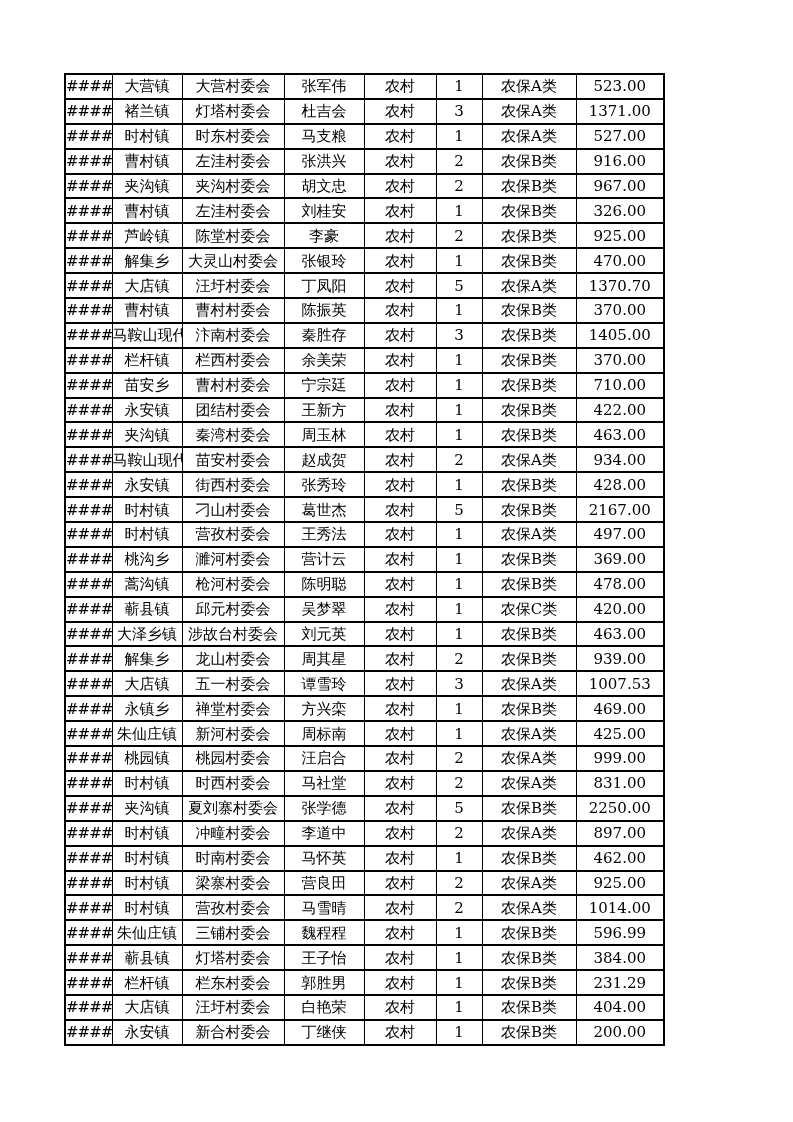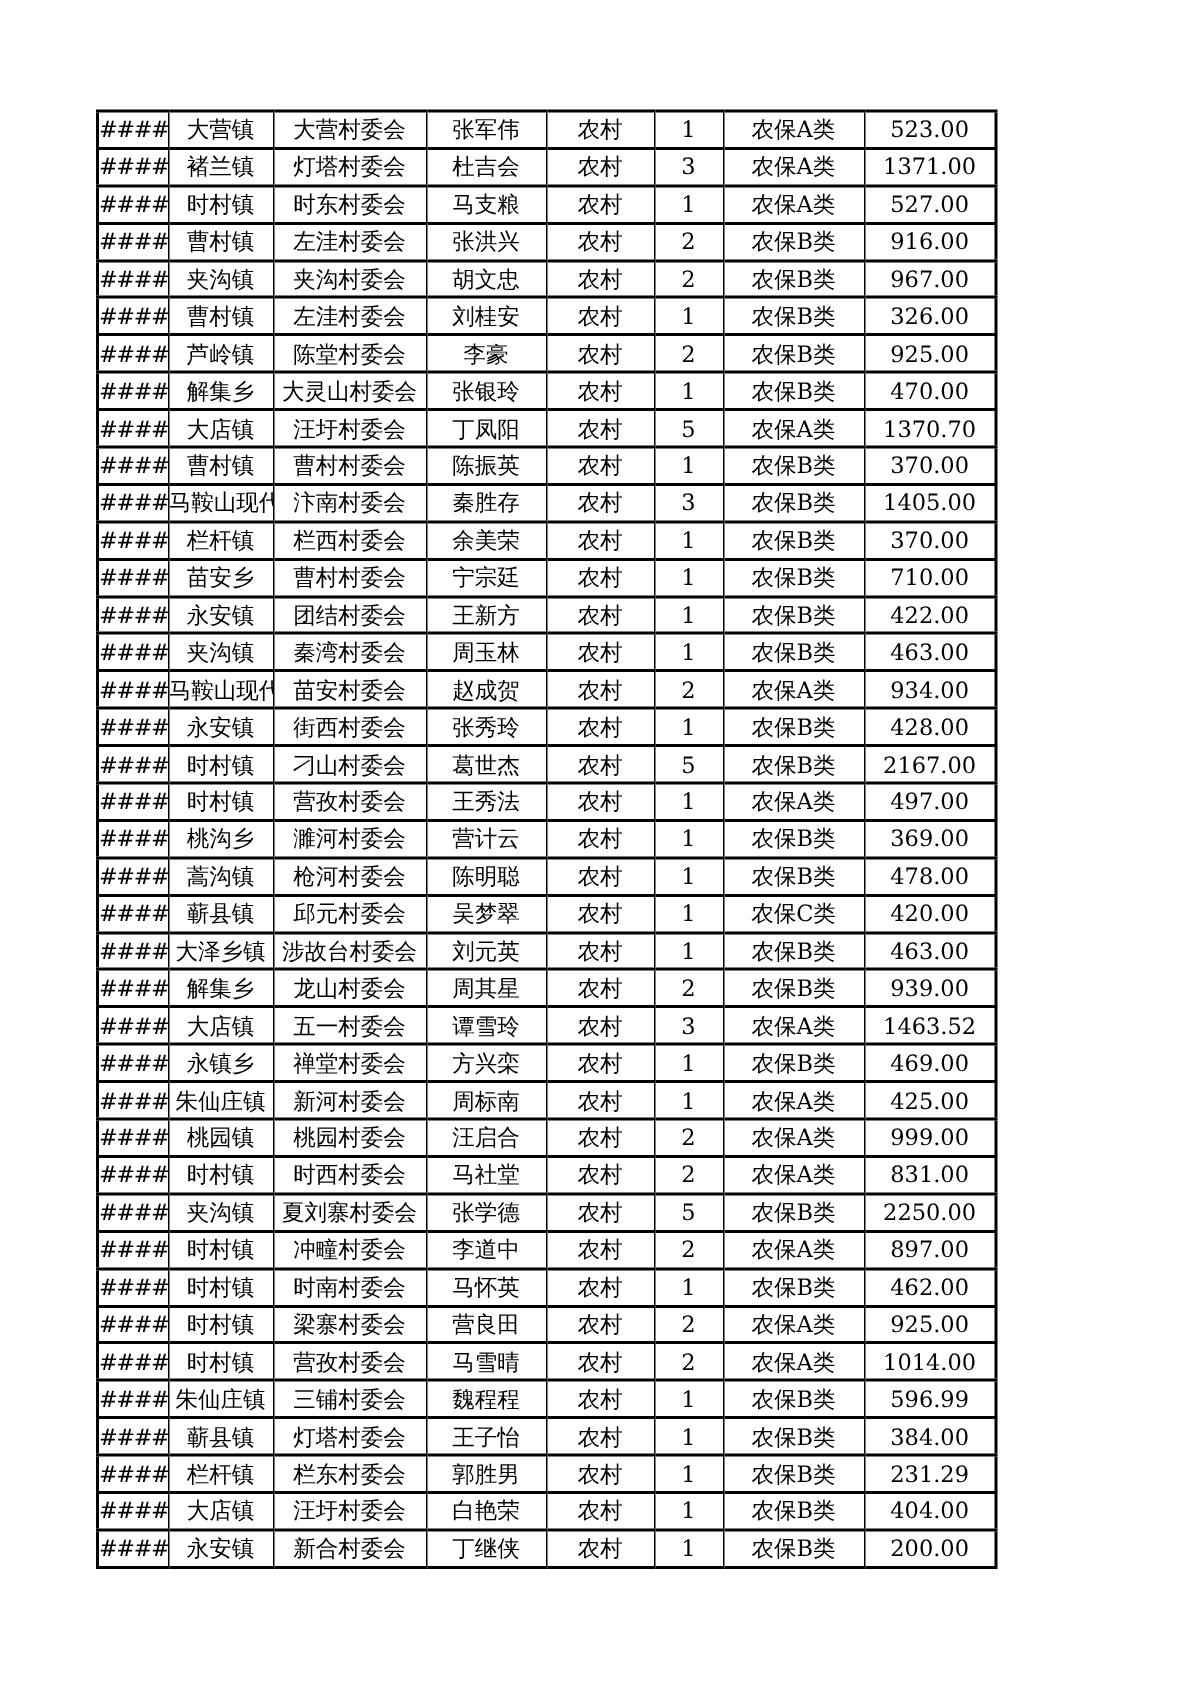--- a/index.html
+++ b/index.html
@@ -302,21 +302,21 @@
     <td class="col-amount">939.00</td>
   </tr>
         <tr>
     <td class="col-overflow">####</td>
     <td class="col-town">大店镇</td>
     <td class="col-village">五一村委会</td>
     <td class="col-name">谭雪玲</td>
     <td class="col-residence">农村</td>
     <td class="col-count">3</td>
     <td class="col-class">农保A类</td>
-    <td class="col-amount">1463.52</td>
+    <td class="col-amount">1007.53</td>
   </tr>
         <tr>
     <td class="col-overflow">####</td>
     <td class="col-town">永镇乡</td>
     <td class="col-village">禅堂村委会</td>
     <td class="col-name">方兴栾</td>
     <td class="col-residence">农村</td>
     <td class="col-count">1</td>
     <td class="col-class">农保B类</td>
     <td class="col-amount">469.00</td>

